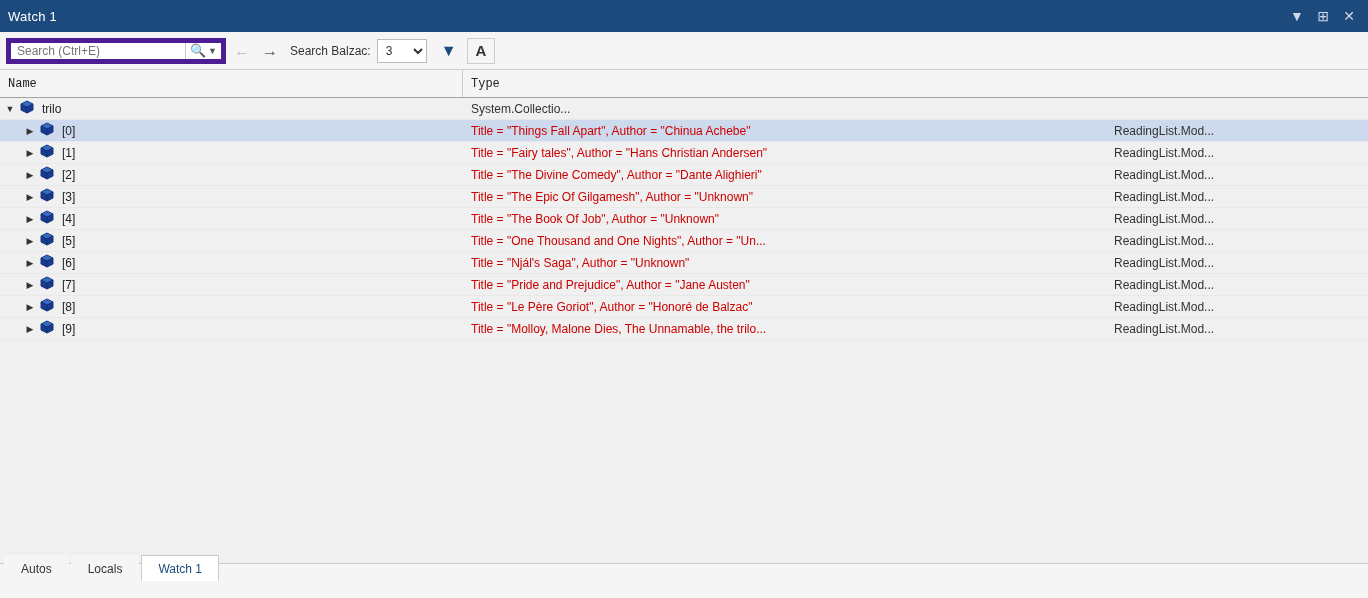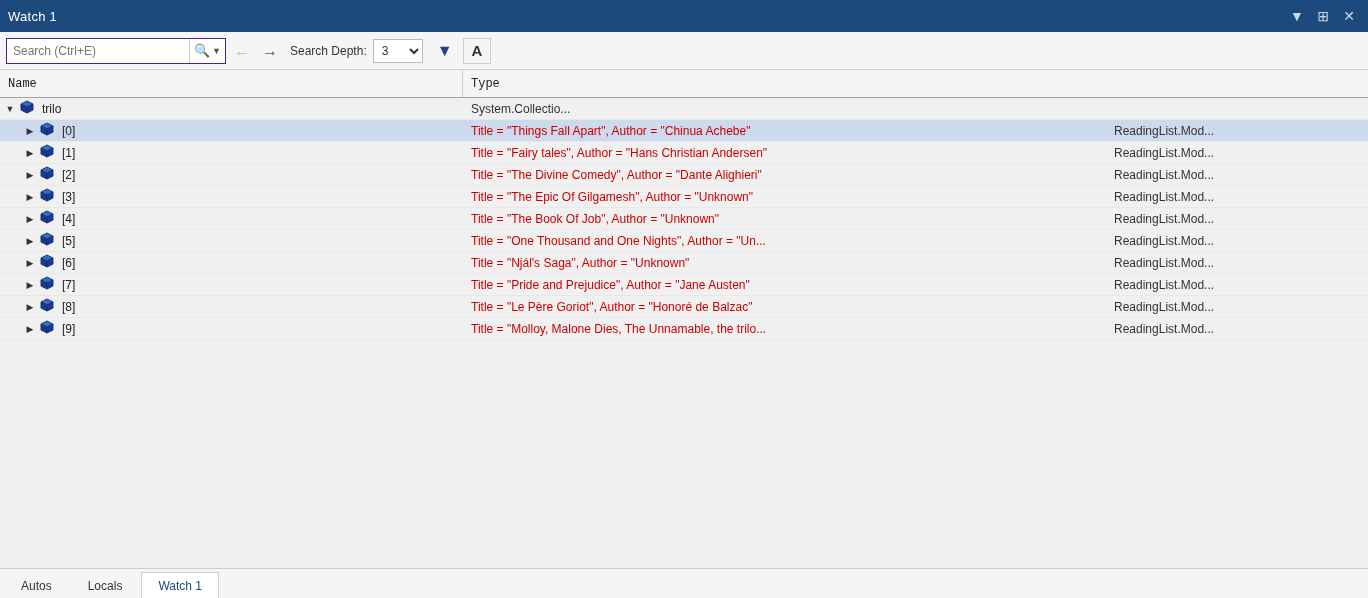--- a/index.html
+++ b/index.html
@@ -56,21 +56,21 @@
       display: flex;
       align-items: center;
       padding: 4px 6px;
       height: 38px;
       flex-shrink: 0;
       gap: 4px;
     }
     .search-box {
       display: flex;
       align-items: center;
-      border: 1px solid #4c1d95;
+      border: 5px solid #4c1d95;
       background: #fff;
       height: 26px;
       width: 220px;
       flex-shrink: 0;
     }
     .search-input {
       border: none;
       outline: none;
       background: transparent;
       font-size: 12px;
@@ -223,21 +223,21 @@
     .table-body::-webkit-scrollbar-thumb { background: #c0c0c0; border: 1px solid #a0a0a0; }
 
     
     .bottom-tabs {
       background: #f5f5f5;
       border-top: 1px solid #ccc;
       display: flex;
       align-items: flex-end;
       height: 30px;
       flex-shrink: 0;
-      padding: 0 4px;
+      padding: 17px 4px;
     }
     .tab {
       padding: 4px 16px;
       font-size: 12px;
       color: #333;
       cursor: pointer;
       border: 1px solid transparent;
       border-bottom: none;
       background: #f5f5f5;
       height: 26px;
@@ -276,21 +276,21 @@
 <div class="toolbar">
   <div class="search-box">
     <input class="search-input" type="text" placeholder="Search (Ctrl+E)" style="">
     <div class="search-icons">
       <span class="search-icon-sym">🔍</span>
       <span class="dropdown-arrow">▼</span>
     </div>
   </div>
   <button class="nav-btn disabled">←</button>
   <button class="nav-btn">→</button>
-  <span class="search-depth-label">Search Depth:</span>
+  <span class="search-depth-label">Search Balzac:</span>
   <select class="depth-select">
     <option>1</option>
     <option>2</option>
     <option selected="">3</option>
     <option>4</option>
     <option>5</option>
   </select>
   <button class="filter-btn">
     <span class="filter-icon">▼</span>
   </button>

